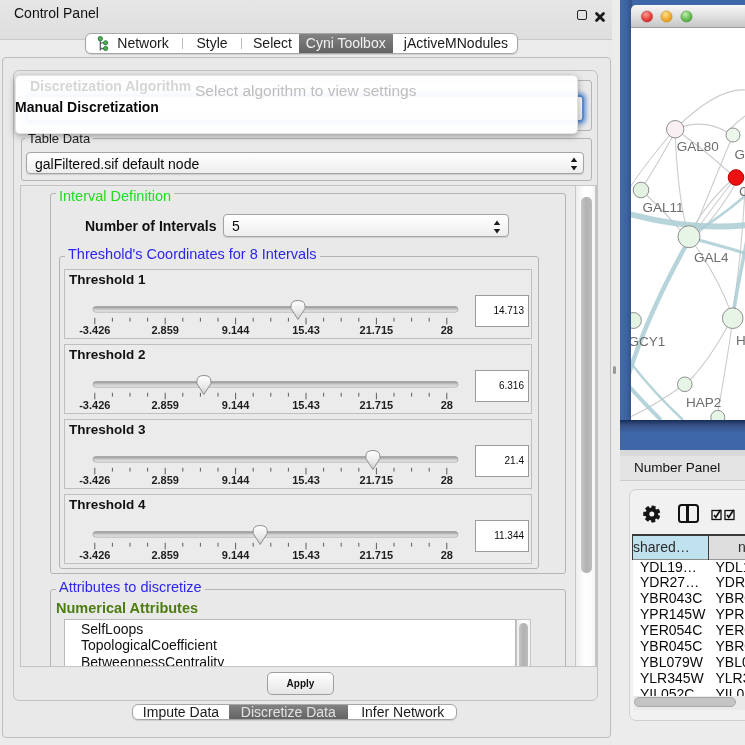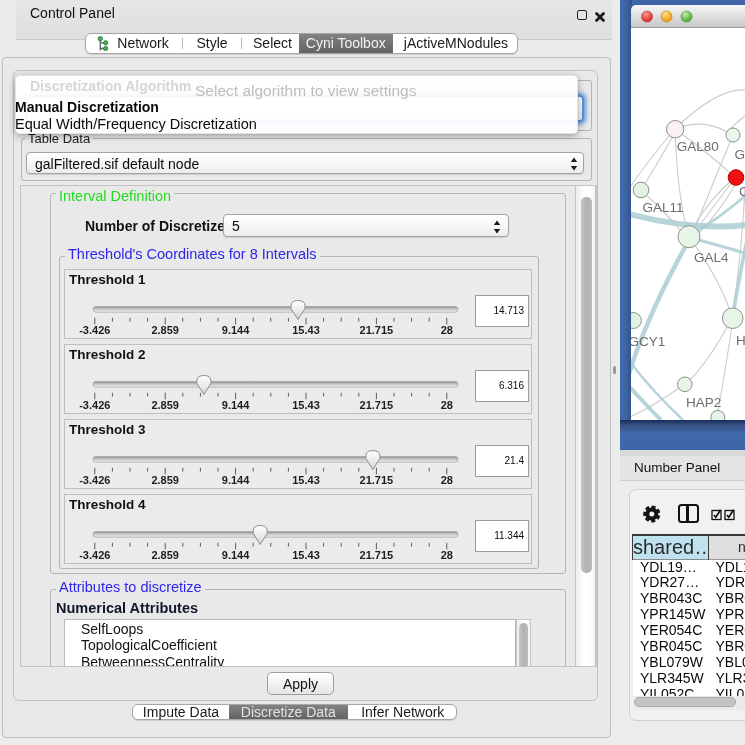--- a/index.html
+++ b/index.html
@@ -1,18 +1,18 @@
 <!DOCTYPE html>
 <html><head><meta charset="utf-8">
 <style>
 * { margin:0; padding:0; box-sizing:border-box; }
 html,body { width:745px; height:745px; overflow:hidden; background:#ebebeb;
   font-family:"Liberation Sans", sans-serif; }
 .abs { position:absolute; }
-#titlebar { position:absolute; left:16px; top:0; width:612px; height:40px;
+#titlebar { position:absolute; left:0; top:0; width:612px; height:40px;
   background:linear-gradient(180deg,#e6e6e6,#dedede); border-bottom:1px solid #c9c9c9; }
 #titlebar .t { position:absolute; left:14px; top:5px; font-size:14px; color:#111; }
 #floatbtn { position:absolute; left:577px; top:10px; width:10px; height:10px;
   border:1.6px solid #222; border-radius:2px; }
 .seg { position:absolute; background:#fff; border:1px solid #a6a6a6; border-radius:6px;
   box-shadow:0 1px 1px rgba(0,0,0,0.12); }
 .seg .dark { position:absolute; top:0; height:100%; background:linear-gradient(180deg,#828282,#636363); }
 .seg .lbl { position:absolute; top:0; height:100%; display:flex; align-items:center;
   justify-content:center; font-size:14px; color:#1a1a1a; white-space:nowrap; }
 .seg .div { position:absolute; top:4px; bottom:4px; width:1px; background:#b9b9b9; }
@@ -28,22 +28,22 @@
 .scrollpane { position:absolute; left:20px; top:185px; width:577px; height:482px;
   border:1px solid #c3c3c3; background:#e9e9e9; overflow:hidden; }
 .vsb { position:absolute; background:linear-gradient(90deg,#ededed,#ffffff 45%,#fcfcfc 80%,#f2f2f2); }
 .vthumb { position:absolute; background:linear-gradient(90deg,#c6c6c6,#b2b2b2 50%,#bcbcbc); border-radius:5px; }
 .trow { position:absolute; left:43px; width:468px; height:70px; border:1px solid #bfbfbf; background:#ebebeb;padding-left:36px; }
 .tlabel { position:absolute; left:4px; top:2px; font-size:13.5px; font-weight:bold; color:#111; }
 .tval { position:absolute; left:410px; top:25px; width:54px; height:32px; background:#fff;
   border:1px solid #9b9b9b; font-size:10px; color:#0a0a0a; text-align:right;
   line-height:30px; padding-right:4px; }
 .btn { position:absolute; background:linear-gradient(180deg,#ffffff,#f2f2f2 50%,#e5e5e5);
-  border:1px solid #9e9e9e; border-radius:5px; font-size:14px; color:#111;
-  display:flex; align-items:center; justify-content:center; }
+  border:1px solid #9e9e9e; border-radius:5px; font-size:10px; color:#111;
+  display:flex; align-items:center; justify-content:center;font-weight:bold; }
 #popup { position:absolute; left:15px; top:75px; width:563px; height:59px;
   background:rgba(255,255,255,0.94); border-radius:5px; box-shadow:0 2px 7px rgba(0,0,0,0.35);
   border:1px solid rgba(200,200,200,0.5);padding-left:8px; }
 </style></head>
 <body>
 
 <svg width="0" height="0" style="position:absolute">
     <defs>
   <linearGradient id="gtrack" x1="0" y1="0" x2="0" y2="1">
     <stop offset="0" stop-color="#949494"></stop>
@@ -98,21 +98,21 @@
    <path d="M4,0.5 L7.2,5 L0.8,5 Z" fill="#1a1a1a"></path>
       <path d="M4,13.5 L7.2,9 L0.8,9 Z" fill="#1a1a1a"></path>
   </svg>
 </div>
 
 <div class="scrollpane">
 
   <div class="group" style="left:29px;top:7px;width:516px;height:381px"></div>
   <div class="gtitle" style="left:35px;top:2px;color:#21dd21">Interval Definition</div>
 
-  <div style="position:absolute;left:64px;top:32px;font-size:14px;font-weight:bold;color:#111">Number of Discretize</div>
+  <div style="position:absolute;left:64px;top:32px;font-size:14px;font-weight:bold;color:#111">Number of Intervals</div>
   <div class="combo" style="left:202px;top:28px;width:286px;height:23px">
     <div class="ctext">5</div>
     <svg style="position:absolute;right:7px;top:4.5px" width="8" height="14" viewBox="0 0 8 14">
      <path d="M4,0.5 L7.2,5 L0.8,5 Z" fill="#1a1a1a"></path>
         <path d="M4,13.5 L7.2,9 L0.8,9 Z" fill="#1a1a1a"></path>
     </svg>
   </div>
 
   <div class="group" style="left:38px;top:70px;width:480px;height:313px"></div>
   <div class="gtitle" style="left:44px;top:59.5px;color:#2d26ea">Threshold's Coordinates for 8 Intervals</div>
@@ -173,38 +173,37 @@
         <text x="241.0" y="63.5" text-anchor="middle" font-size="11" font-weight="bold" fill="#1d1d1d">15.43</text>
         <text x="311.4" y="63.5" text-anchor="middle" font-size="11" font-weight="bold" fill="#1d1d1d">21.715</text>
         <text x="381.8" y="63.5" text-anchor="middle" font-size="11" font-weight="bold" fill="#1d1d1d">28</text>
   <path d="M188.2,38.5 L188.2,36 Q188.2,30.5 195.2,30.5 Q202.2,30.5 202.2,36 L202.2,38.5 L195.2,49.5 Z" fill="url(#gthumb)" stroke="#8e8e8e" stroke-width="1"></path>
  </svg>
  <div class="tval">11.344</div>
 </div>
 
   <div class="group" style="left:29px;top:403px;width:516px;height:140px"></div>
   <div class="gtitle" style="left:35px;top:392.5px;color:#2d26ea">Attributes to discretize</div>
-  <div style="position:absolute;left:35px;top:414px;font-size:14.5px;font-weight:bold;color:#0f172a">Numerical Attributes</div>
+  <div style="position:absolute;left:35px;top:414px;font-size:14.5px;font-weight:bold;color:#4d7c0f">Numerical Attributes</div>
   <div style="position:absolute;left:43px;top:433px;width:452px;height:58px;background:#fff;border:1px solid #b9b9b9;font-size:14px;color:#111">
     <div style="position:absolute;left:16px;top:0.5px">SelfLoops</div>
     <div style="position:absolute;left:16px;top:17px">TopologicalCoefficient</div>
     <div style="position:absolute;left:16px;top:33.5px">BetweennessCentrality</div>
   </div>
   <div class="vsb" style="left:495px;top:433px;width:15px;height:58px;border:1px solid #c6c6c6"></div>
   <div class="vthumb" style="left:498px;top:437px;width:9px;height:54px"></div>
 </div>
 
 <div class="vsb" style="left:575px;top:185px;width:21px;height:482px;border:1px solid #c6c6c6"></div>
 <div class="vthumb" style="left:580.5px;top:197px;width:11px;height:376px"></div>
 
 <div id="popup">
   <div style="position:absolute;left:14px;top:1.5px;font-size:14px;font-weight:bold;color:#d6d6d6">Discretization Algorithm</div>
   <div style="position:absolute;left:179px;top:6px;font-size:15.5px;color:#bdbdbd">Select algorithm to view settings</div>
   <div style="position:absolute;left:-1px;top:23px;font-size:14px;font-weight:bold;color:#0a0a0a">Manual Discretization</div>
-  <div style="position:absolute;left:-1px;top:40px;font-size:14.5px;color:#0a0a0a">Equal Width/Frequency Discretization</div>
 </div>
 
 <div class="btn" style="left:267px;top:672px;width:67px;height:23px">Apply</div>
 
 <div class="seg" style="left:132px;top:704px;width:325px;height:16px">
   <div class="dark" style="left:96px;width:118.5px"></div>
   <div class="lbl" style="left:0px;width:96px">Impute Data</div>
   <div class="lbl" style="left:96px;width:118.5px;color:#e2e2e2">Discretize Data</div>
   <div class="lbl" style="left:214.5px;width:110.5px">Infer Network</div>
 </div>
@@ -312,21 +311,21 @@
 <svg class="abs" style="left:711px;top:507.5px" width="26" height="13" viewBox="0 0 26 13">
   <rect x="1" y="2.5" width="9" height="9" fill="none" stroke="#111" stroke-width="1.3"></rect>
   <path d="M3,7 L4.8,9.3 L9.6,1.8" stroke="#111" stroke-width="1.6" fill="none"></path>
   <rect x="14" y="2.5" width="9" height="9" fill="none" stroke="#111" stroke-width="1.3"></rect>
   <path d="M16,7 L17.8,9.3 L22.6,1.8" stroke="#111" stroke-width="1.6" fill="none"></path>
 </svg>
 
 <div class="abs" style="left:631.5px;top:534px;width:113.5px;height:176px;overflow:hidden">
   <div style="position:absolute;left:0;top:0;width:113.5px;height:25.5px;border-top:2px solid #3a3a3a;border-left:1.5px solid #3a3a3a;background:#dedede"></div>
   <div style="position:absolute;left:1.5px;top:2px;width:74.5px;height:23.5px;background:#c0e2ee;
-    border-bottom:1px solid #8a8a8a;font-size:20px;color:#2b2b2b;text-align:right;line-height:22px">shared…</div>
+    border-bottom:1px solid #8a8a8a;font-size:14px;color:#2b2b2b;text-align:left;line-height:22px">shared…</div>
   <div style="position:absolute;left:76px;top:2px;width:1.6px;height:23.5px;background:#3c3c3c"></div>
   <div style="position:absolute;left:77.6px;top:2px;width:85px;height:23.5px;background:#dedede;
     border-bottom:1px solid #999;font-size:14px;color:#2b2b2b;text-align:center;line-height:22px">nam</div>
   <div style="position:absolute;left:1px;top:25.5px;width:160px;height:136px;background:#fff;font-size:14px;color:#0a0a0a">
     <div style="position:absolute;left:7.5px;top:0.0px;height:15.9px;line-height:15.9px">YDL19…</div>
       <div style="position:absolute;left:83px;top:0.0px;height:15.9px;line-height:15.9px">YDL194W</div>
       <div style="position:absolute;left:7.5px;top:15.9px;height:15.9px;line-height:15.9px">YDR27…</div>
       <div style="position:absolute;left:83px;top:15.9px;height:15.9px;line-height:15.9px">YDR277C</div>
       <div style="position:absolute;left:7.5px;top:31.8px;height:15.9px;line-height:15.9px">YBR043C</div>
       <div style="position:absolute;left:83px;top:31.8px;height:15.9px;line-height:15.9px">YBR043C</div>

